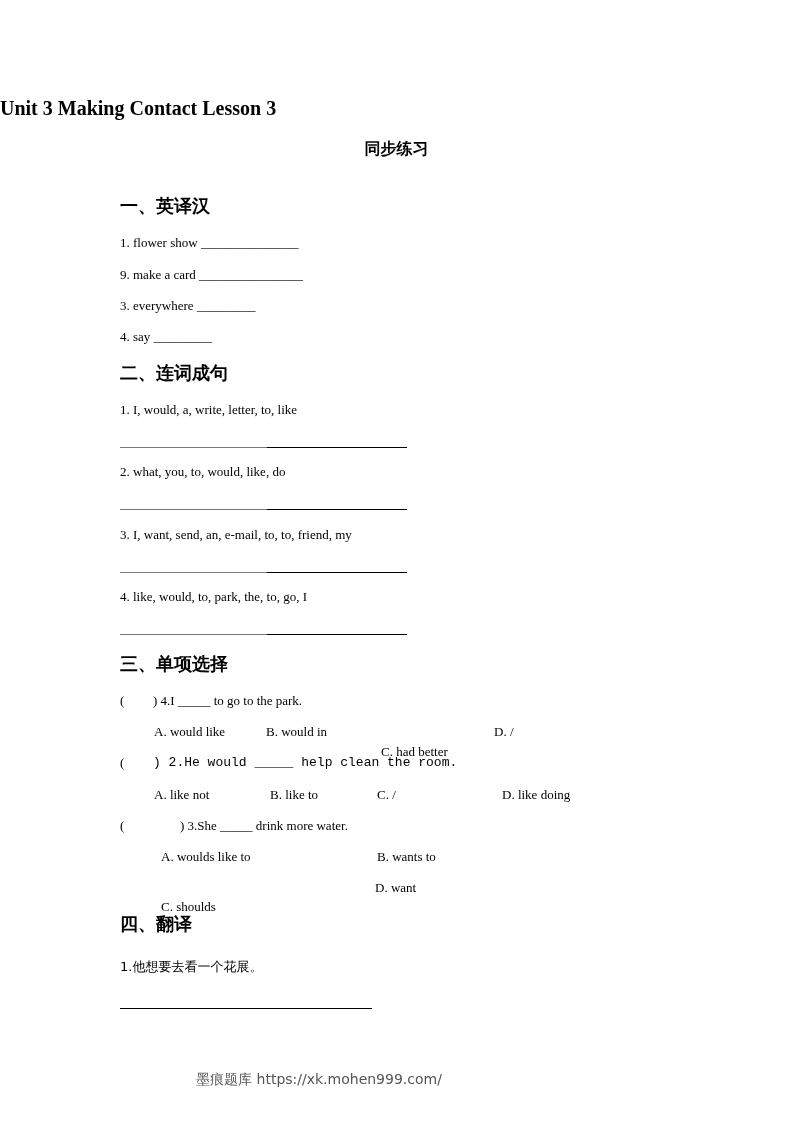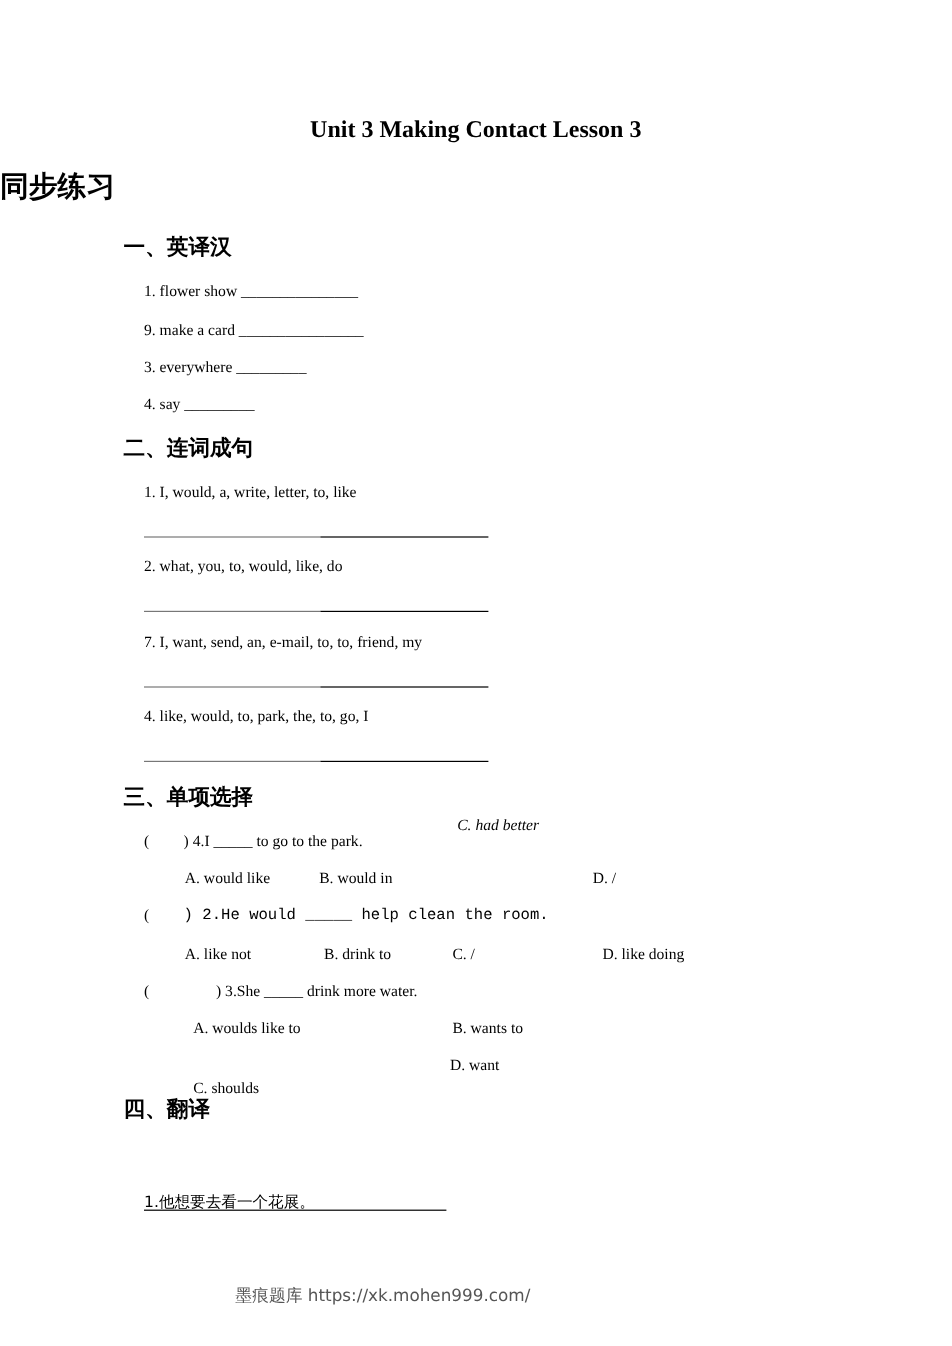--- a/index.html
+++ b/index.html
@@ -1,30 +1,30 @@
 <!DOCTYPE html>
 <html><head>
   <meta charset="utf-8">
   <style>
     html, body { margin: 0; padding: 0; background: #ffffff; }
     body { width: 793px; height: 1122px; position: relative; overflow: hidden;
            font-family: "Liberation Serif", serif; color: #000; }
     .abs { position: absolute; white-space: nowrap; }
-    .title { left: 0; width: 793px; text-align: center; top: 97px; font-size: 20px; font-weight: bold; }
-    .subtitle { left: 0; width: 793px; top: 139px; font-size: 24px; font-weight: bold;
+    .title { left: 0; width: 793px; top: 97px; font-size: 20px; font-weight: bold; }
+    .subtitle { left: 0; width: 793px; text-align: center; top: 139px; font-size: 16px; font-weight: bold;
                 font-family: "DejaVu Sans", sans-serif; }
-    .section-heading { left: 103px; font-size: 18px; font-weight: bold; font-family: "DejaVu Sans", sans-serif; }
+    .section-heading { left: 120px; font-size: 18px; font-weight: bold; font-family: "DejaVu Sans", sans-serif; }
     .item { left: 120px; font-size: 13px; }
     .answer-line { left: 120px; height: 1px; width: 287px; }
     .answer-line .thin { position: absolute; left: 0; top: 0; width: 147px; border-top: 1px solid #777; }
     .answer-line .thick { position: absolute; left: 147px; top: 0; width: 140px; border-top: 1px solid #000; }
     .option { font-size: 13px; }
     .paren-open { left: 120px; font-size: 13px; }
     .q-text { left: 153px; font-size: 13px; }
-    .cn-item { left: 120px; font-size: 13px; font-family: "DejaVu Sans", sans-serif; margin-top: 35px; }
+    .cn-item { left: 120px; font-size: 13px; font-family: "DejaVu Sans", sans-serif; }
     .translate-line { left: 120px; width: 252px; border-top: 1px solid #000; }
     .footer { left: 0; width: 638px; text-align: center; top: 1071px; font-size: 14px; color: #555;
               font-family: "DejaVu Sans", sans-serif; }
   </style>
 </head>
 <body>
 
 <div class="abs title">Unit 3 Making Contact Lesson 3</div>
 <div class="abs subtitle">同步练习</div>
 
@@ -50,44 +50,44 @@
 <div class="abs item" style="top:402px;">1. I, would, a, write, letter, to, like</div>
 <div class="abs answer-line" style="top:447px;">
     <div class="thin"></div>
     <div class="thick"></div>
   </div>
 <div class="abs item" style="top:464px;">2. what, you, to, would, like, do</div>
 <div class="abs answer-line" style="top:509px;">
     <div class="thin"></div>
     <div class="thick"></div>
   </div>
-<div class="abs item" style="top:527px;">7. I, want, send, an, e-mail, to, to, friend, my</div>
+<div class="abs item" style="top:527px;">3. I, want, send, an, e-mail, to, to, friend, my</div>
 <div class="abs answer-line" style="top:572px;">
     <div class="thin"></div>
     <div class="thick"></div>
   </div>
 <div class="abs item" style="top:589px;">4. like, would, to, park, the, to, go, I</div>
 <div class="abs answer-line" style="top:634px;">
     <div class="thin"></div>
     <div class="thick"></div>
   </div>
 
 <div class="abs section-heading" style="top:652px;">三、单项选择</div>
 
 <div class="abs paren-open" style="top:693px;">(</div>
 <div class="abs q-text" style="top:693px;">) 4.I _____ to go to the park.</div>
 <div class="abs option" style="top:724px; left:154px;">A. would like</div>
 <div class="abs option" style="top:724px; left:266px;">B. would in</div>
-<div class="abs option" style="top:680px; left:381px;font-style:italic;">C. had better</div>
+<div class="abs option" style="top:744px; left:381px;">C. had better</div>
 <div class="abs option" style="top:724px; left:494px;">D. /</div>
 
 <div class="abs paren-open" style="top:755px;">(</div>
 <div class="abs q-text" style="top:755px;font-family:Liberation Mono, monospace;">) 2.He would _____ help clean the room.</div>
 <div class="abs option" style="top:787px; left:154px;">A. like not</div>
-<div class="abs option" style="top:787px; left:270px;">B. drink to</div>
+<div class="abs option" style="top:787px; left:270px;">B. like to</div>
 <div class="abs option" style="top:787px; left:377px;">C. /</div>
 <div class="abs option" style="top:787px; left:502px;">D. like doing</div>
 
 <div class="abs paren-open" style="top:818px;">(</div>
 <div class="abs q-text" style="top:818px;margin-left:27px;">) 3.She _____ drink more water.</div>
 <div class="abs option" style="top:849px; left:161px;">A. woulds like to</div>
 <div class="abs option" style="top:849px; left:377px;">B. wants to</div>
 <div class="abs option" style="top:899px; left:161px;">C. shoulds</div>
 <div class="abs option" style="top:880px; left:375px;">D. want</div>
 

